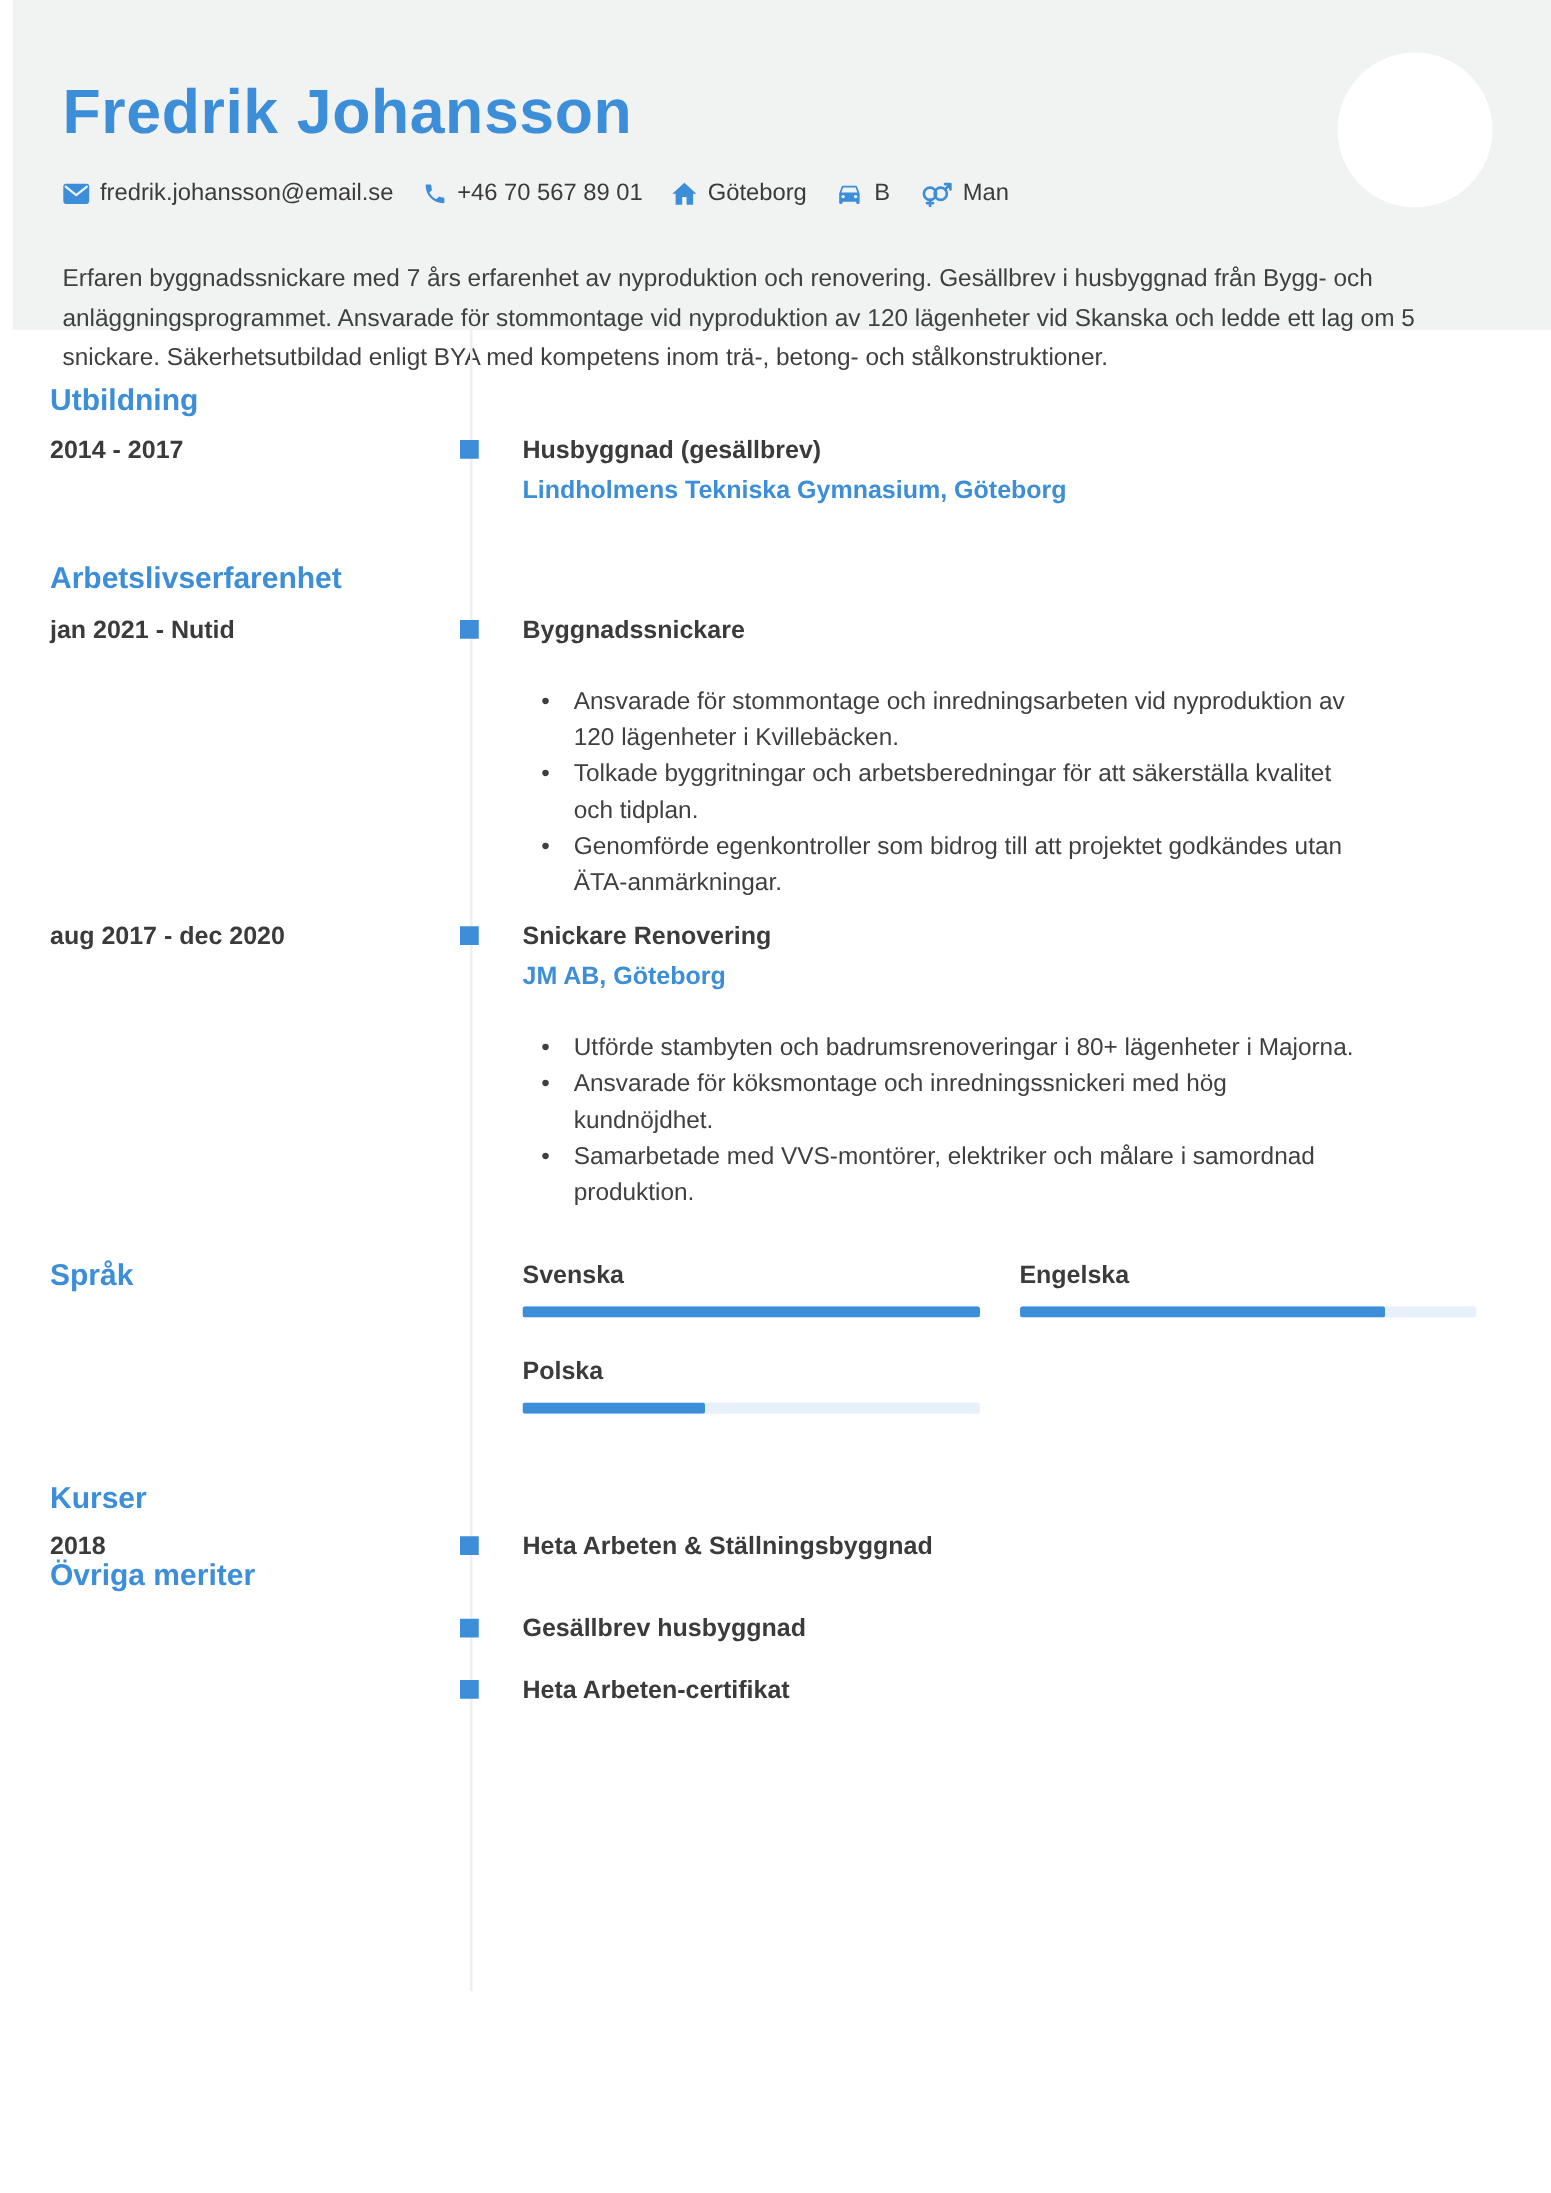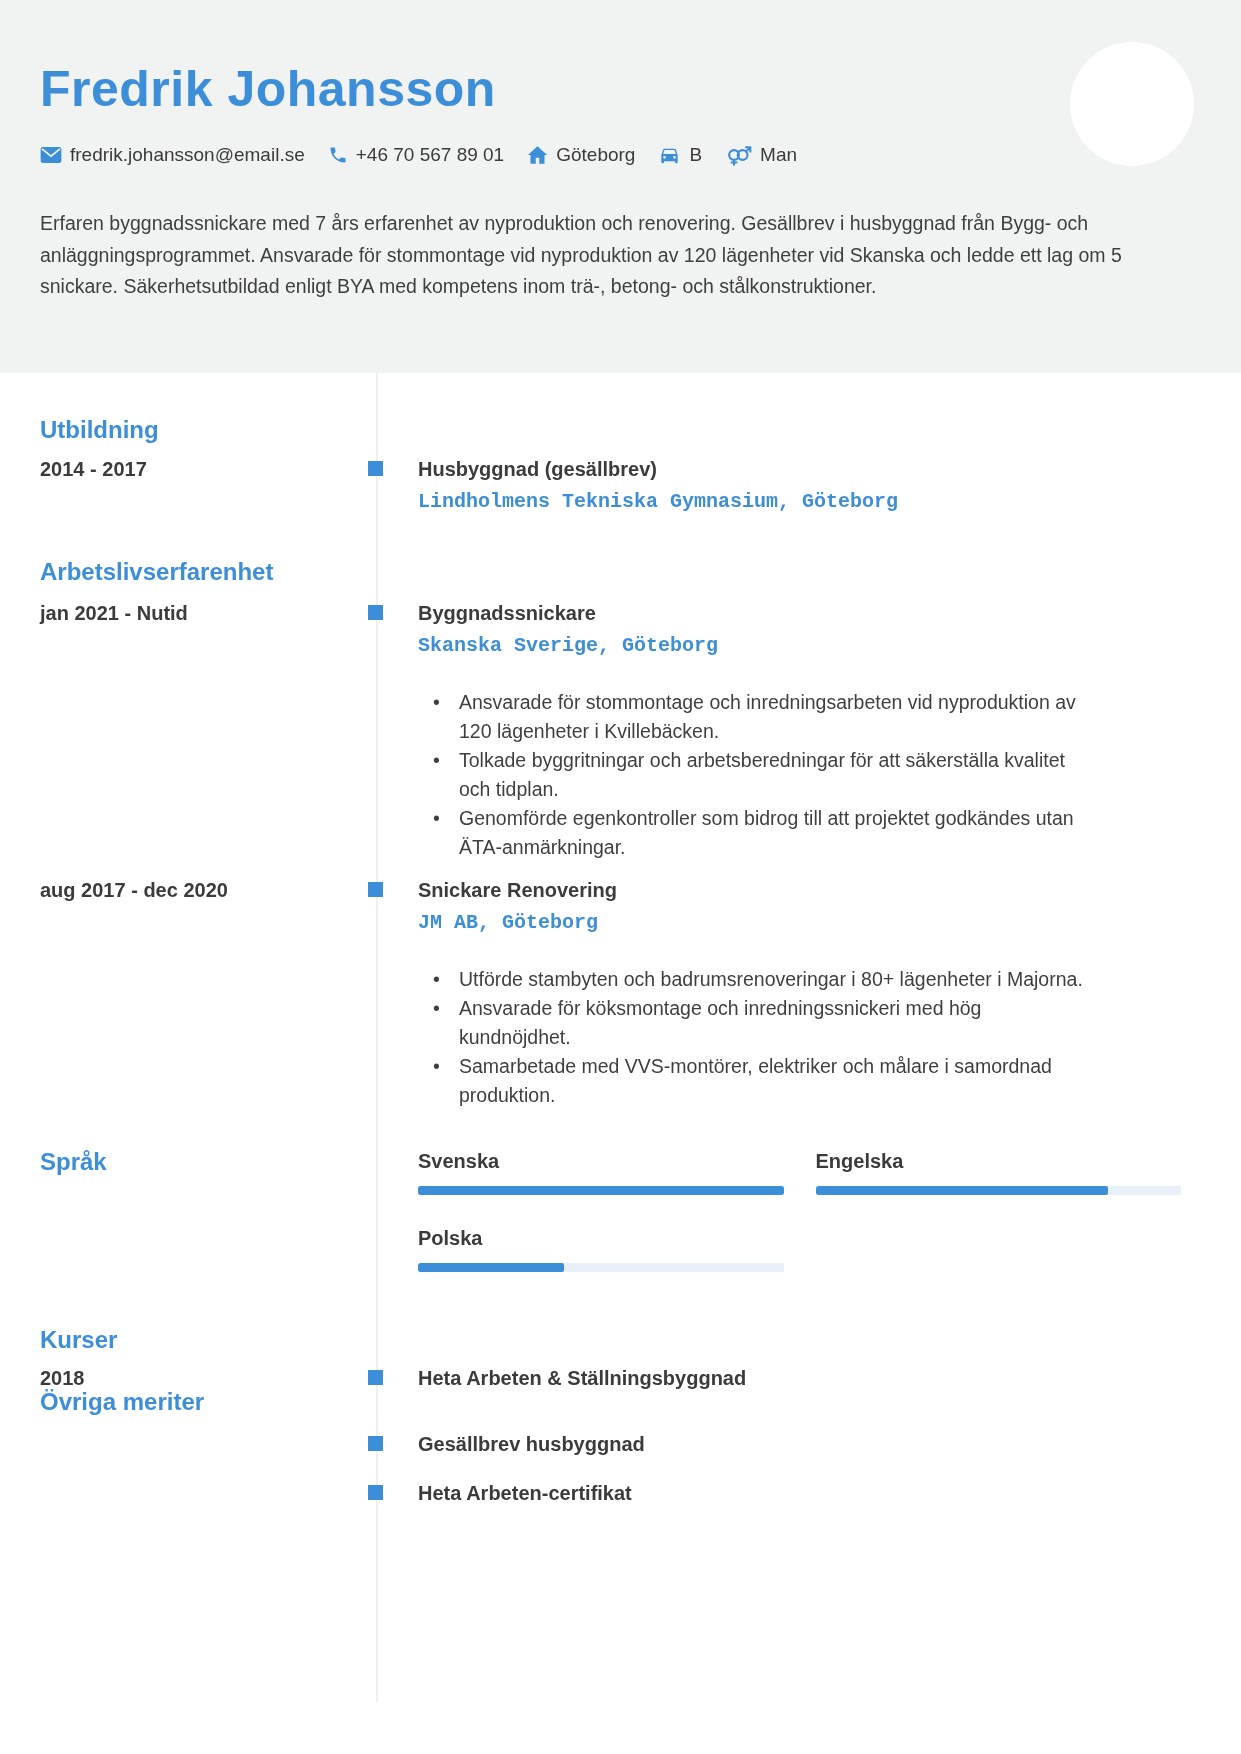--- a/index.html
+++ b/index.html
@@ -16,23 +16,24 @@
     position:relative;
     width:1241px;height:1754px;
     background:#ffffff;
     font-family:"Liberation Sans","DejaVu Sans",sans-serif;
     overflow:hidden;
   }
   
   .cv-header{
     position:relative;
     box-sizing:border-box;
-    height:373px;
+    height:264px;
     background:var(--header-bg);
     padding:64px 40px 0 40px;
+    margin-left:10px;
   }
   .name{
     margin:0;
     font-size:50px;
     line-height:50px;
     font-weight:700;
     letter-spacing:.5px;
     color:var(--accent);
   }
   .avatar{
@@ -107,21 +108,20 @@
     line-height:23px;
     font-weight:700;
     color:var(--dark);
   }
   .eorg{
     margin-top:9px;
     font-size:20px;
     line-height:23px;
     font-weight:700;
     color:var(--accent);
-    font-family:Liberation Mono, monospace;
   }
   ul.bullets{
     margin:31px 0 0 0;
     padding:0;
     list-style:none;
     max-width:670px;
     font-size:19.5px;
     line-height:29px;
     color:var(--body);
   }
@@ -264,21 +264,20 @@
       <div class="col-r"></div>
     </section>
 
     <section class="row mt-job">
       <div class="col-l">
         <div class="period">jan 2021 - Nutid</div>
       </div>
       <div class="col-r">
         <span class="marker"></span>
         <div class="etitle">Byggnadssnickare</div>
-        <div class="eorg">Skanska Sverige, Göteborg</div>
         <ul class="bullets">
           <li>Ansvarade för stommontage och inredningsarbeten vid nyproduktion av 120 lägenheter i Kvillebäcken.</li>
           <li>Tolkade byggritningar och arbetsberedningar för att säkerställa kvalitet och tidplan.</li>
           <li>Genomförde egenkontroller som bidrog till att projektet godkändes utan ÄTA-anmärkningar.</li>
         </ul>
       </div>
     </section>
 
     <section class="row mt-job2">
       <div class="col-l">

